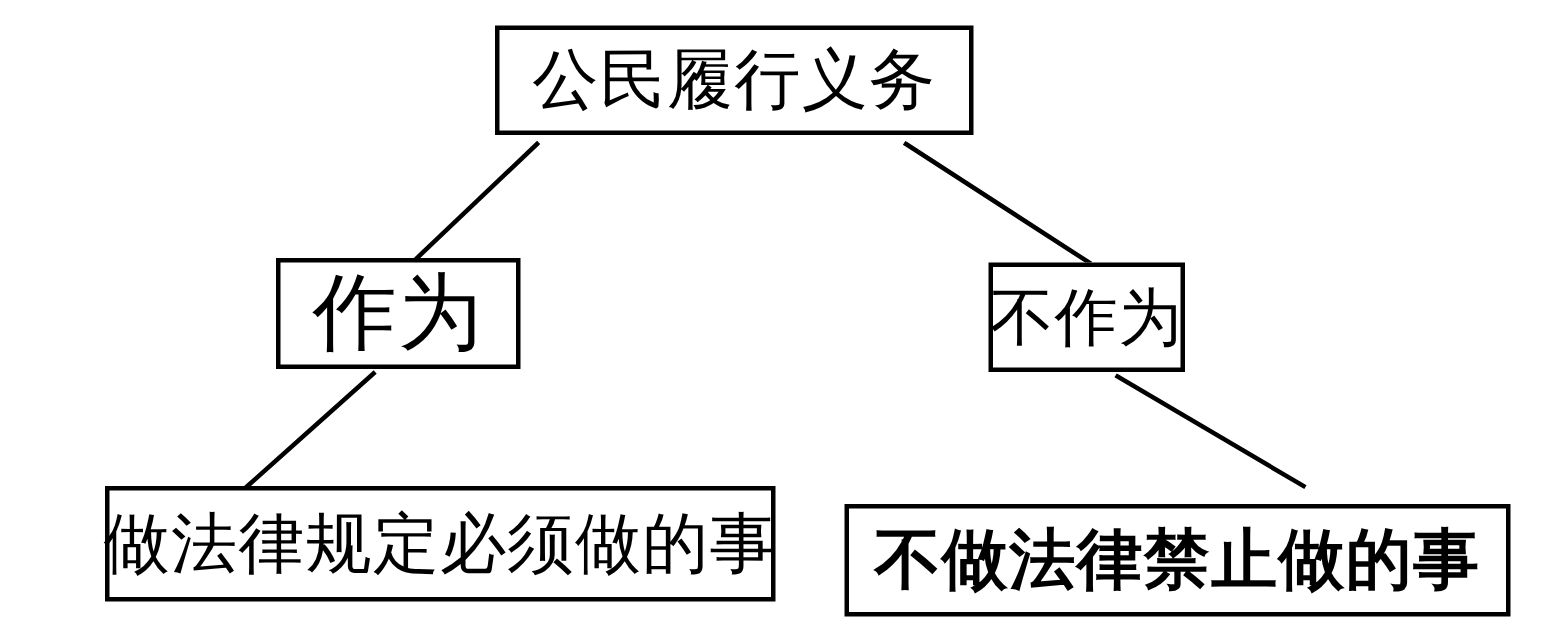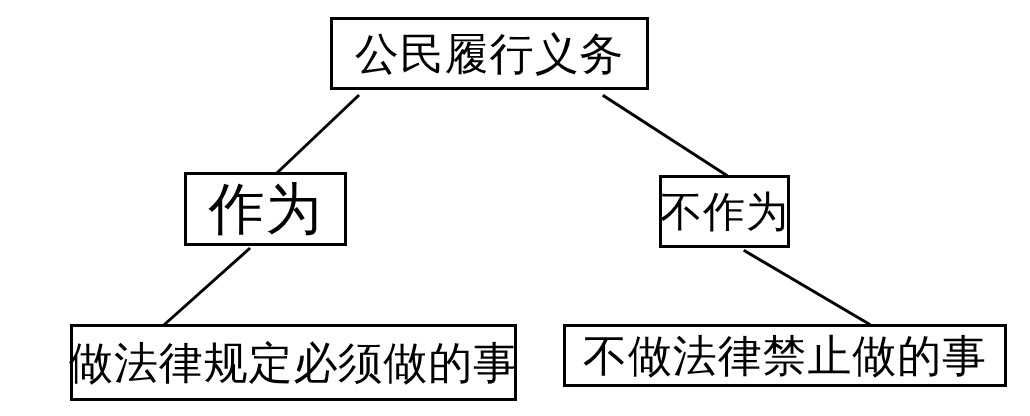--- a/index.html
+++ b/index.html
@@ -74,23 +74,24 @@
     left: 22px;
     top: 324px;
     width: 447px;
     height: 77px;
     margin-left: 48px;
   }
   #node-leaf-action .node-label { font-size: 44px; }
 
   #node-leaf-inaction {
     left: 563px;
-    top: 324px;
+    top: 336px;
     width: 444px;
-    height: 63px;
+    height: 75px;
+    font-weight: bold;
   }
   #node-leaf-inaction .node-label { font-size: 44px; }
 </style>
 </head>
 <body>
 
 <div id="diagram-canvas">
 
   <svg id="connector-layer" viewBox="0 0 1030 416">
     <line x1="358" y1="96" x2="278" y2="172" stroke="#000000" stroke-width="3" stroke-linecap="square"></line>

